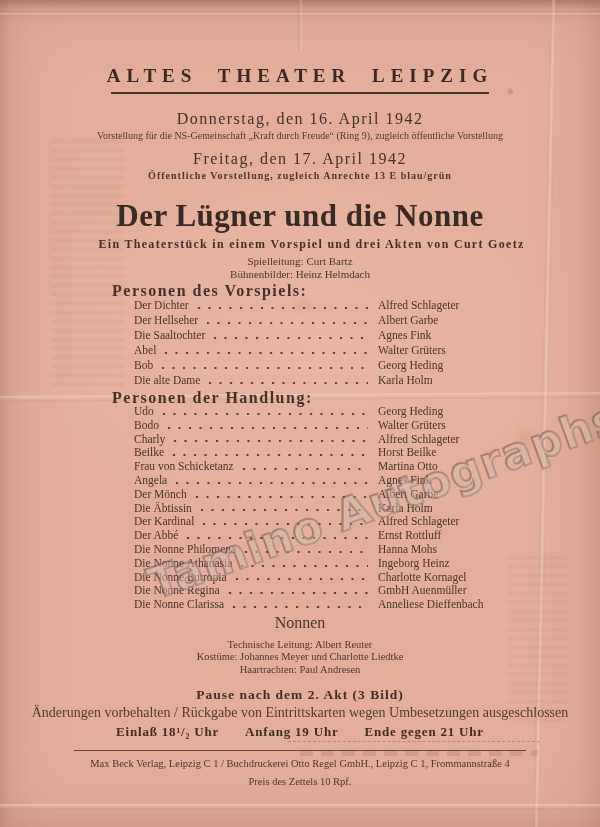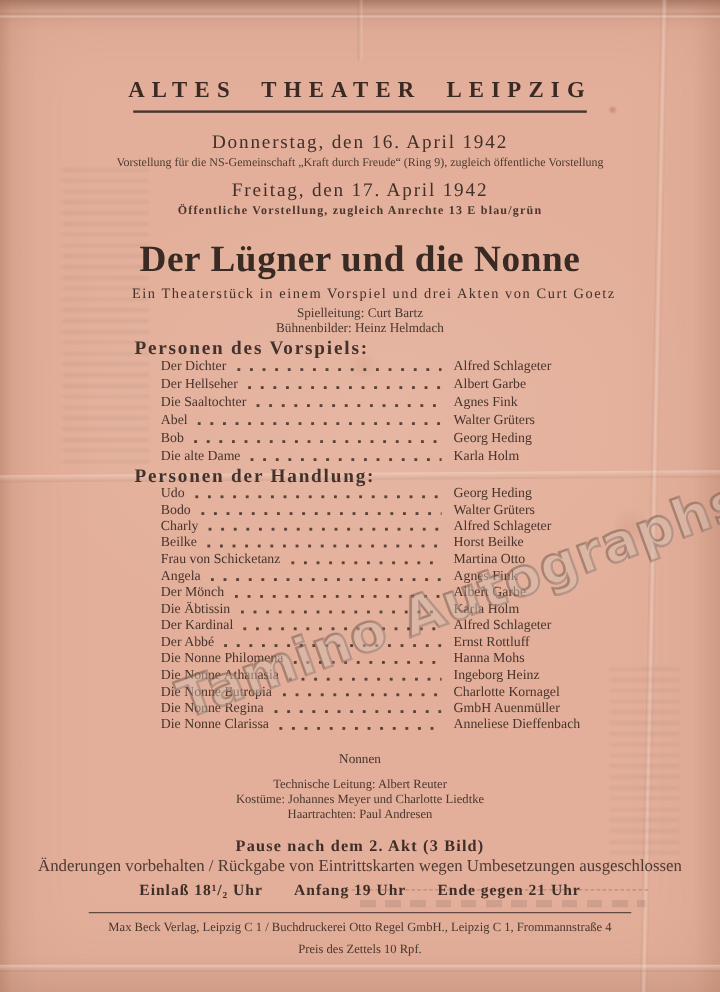--- a/index.html
+++ b/index.html
@@ -38,35 +38,35 @@
 
   .h-theater{text-align:center;font-size:19px;font-weight:bold;letter-spacing:6px;word-spacing:10px;line-height:24px;color:#3a2a24;}
   .h-rule{width:378px;margin:4px auto 0;border-top:2px solid #483630;}
 
   .date-line{margin-top:15px;text-align:center;font-size:16px;font-weight:normal;letter-spacing:1.5px;line-height:20px;color:#41302a;}
   .date-line.second{margin-top:7px;}
   .date-note{text-align:center;font-size:10px;line-height:13px;color:#4e3a32;}
   .date-note.spaced{font-weight:bold;letter-spacing:1px;color:#49362e;}
 
   .play-title{margin-top:17px;text-align:center;font-size:31px;font-weight:bold;letter-spacing:.5px;line-height:34px;color:#392a24;font-family:Liberation Serif, serif;}
-  .play-subtitle{margin-top:4px;text-align:center;font-size:12px;font-weight:normal;letter-spacing:1.3px;line-height:15px;color:#43322b;padding-left:23px;}
+  .play-subtitle{margin-top:4px;text-align:center;font-size:12px;font-weight:bold;letter-spacing:1.3px;line-height:15px;color:#43322b;padding-left:23px;}
   .credit-line{text-align:center;font-size:11px;line-height:13px;color:#4a372f;}
   .credit-line.first{margin-top:3px;}
 
   .cast-block{margin-left:112px;width:392px;}
   .cast-heading{font-size:16px;font-weight:bold;letter-spacing:1.5px;line-height:14px;margin-top:3px;color:#43322b;}
   .cast-rows{padding-left:22px;}
   .cast-row{display:flex;font-size:11.5px;line-height:15px;color:#46332c;align-items:center;}
   .rows-tight .cast-row{line-height:13.8px;}
   .cast-role{white-space:nowrap;}
   .cast-actor{width:126px;white-space:nowrap;flex:0 0 auto;}
   .dots{flex:1 1 auto;align-self:flex-end;height:4px;margin:0 10px 3px 8px;
         background-image:radial-gradient(circle at 2px 2px,rgba(62,44,37,.85) 1.1px,transparent 1.5px);
         background-size:10.5px 4px;background-repeat:repeat-x;}
-  .nonnen{text-align:center;font-size:11px;line-height:14px;margin-top:14px;color:#46332c;}
+  .nonnen{text-align:center;font-size:16px;line-height:14px;margin-top:4px;color:#46332c;}
 
   .tech-credits{margin-top:9px;}
   .tech-credits .credit-line{font-size:10.5px;line-height:12.5px;}
 
   .pause-line{margin-top:11px;text-align:center;font-size:13.5px;font-weight:bold;letter-spacing:1px;line-height:16px;color:#3f2e27;}
   .disclaimer{margin-top:4px;text-align:center;font-size:14px;line-height:12px;color:#4e3a32;}
   .times{margin-top:5px;display:flex;justify-content:center;gap:26px;font-size:13px;font-weight:bold;letter-spacing:.8px;line-height:16px;color:#3f2e27;}
 
   .f-rule{width:452px;margin:10px auto 0;border-top:1.5px solid rgba(62,44,38,.78);}
   .publisher{margin-top:6px;text-align:center;font-size:10.5px;line-height:13px;color:#49362e;}

